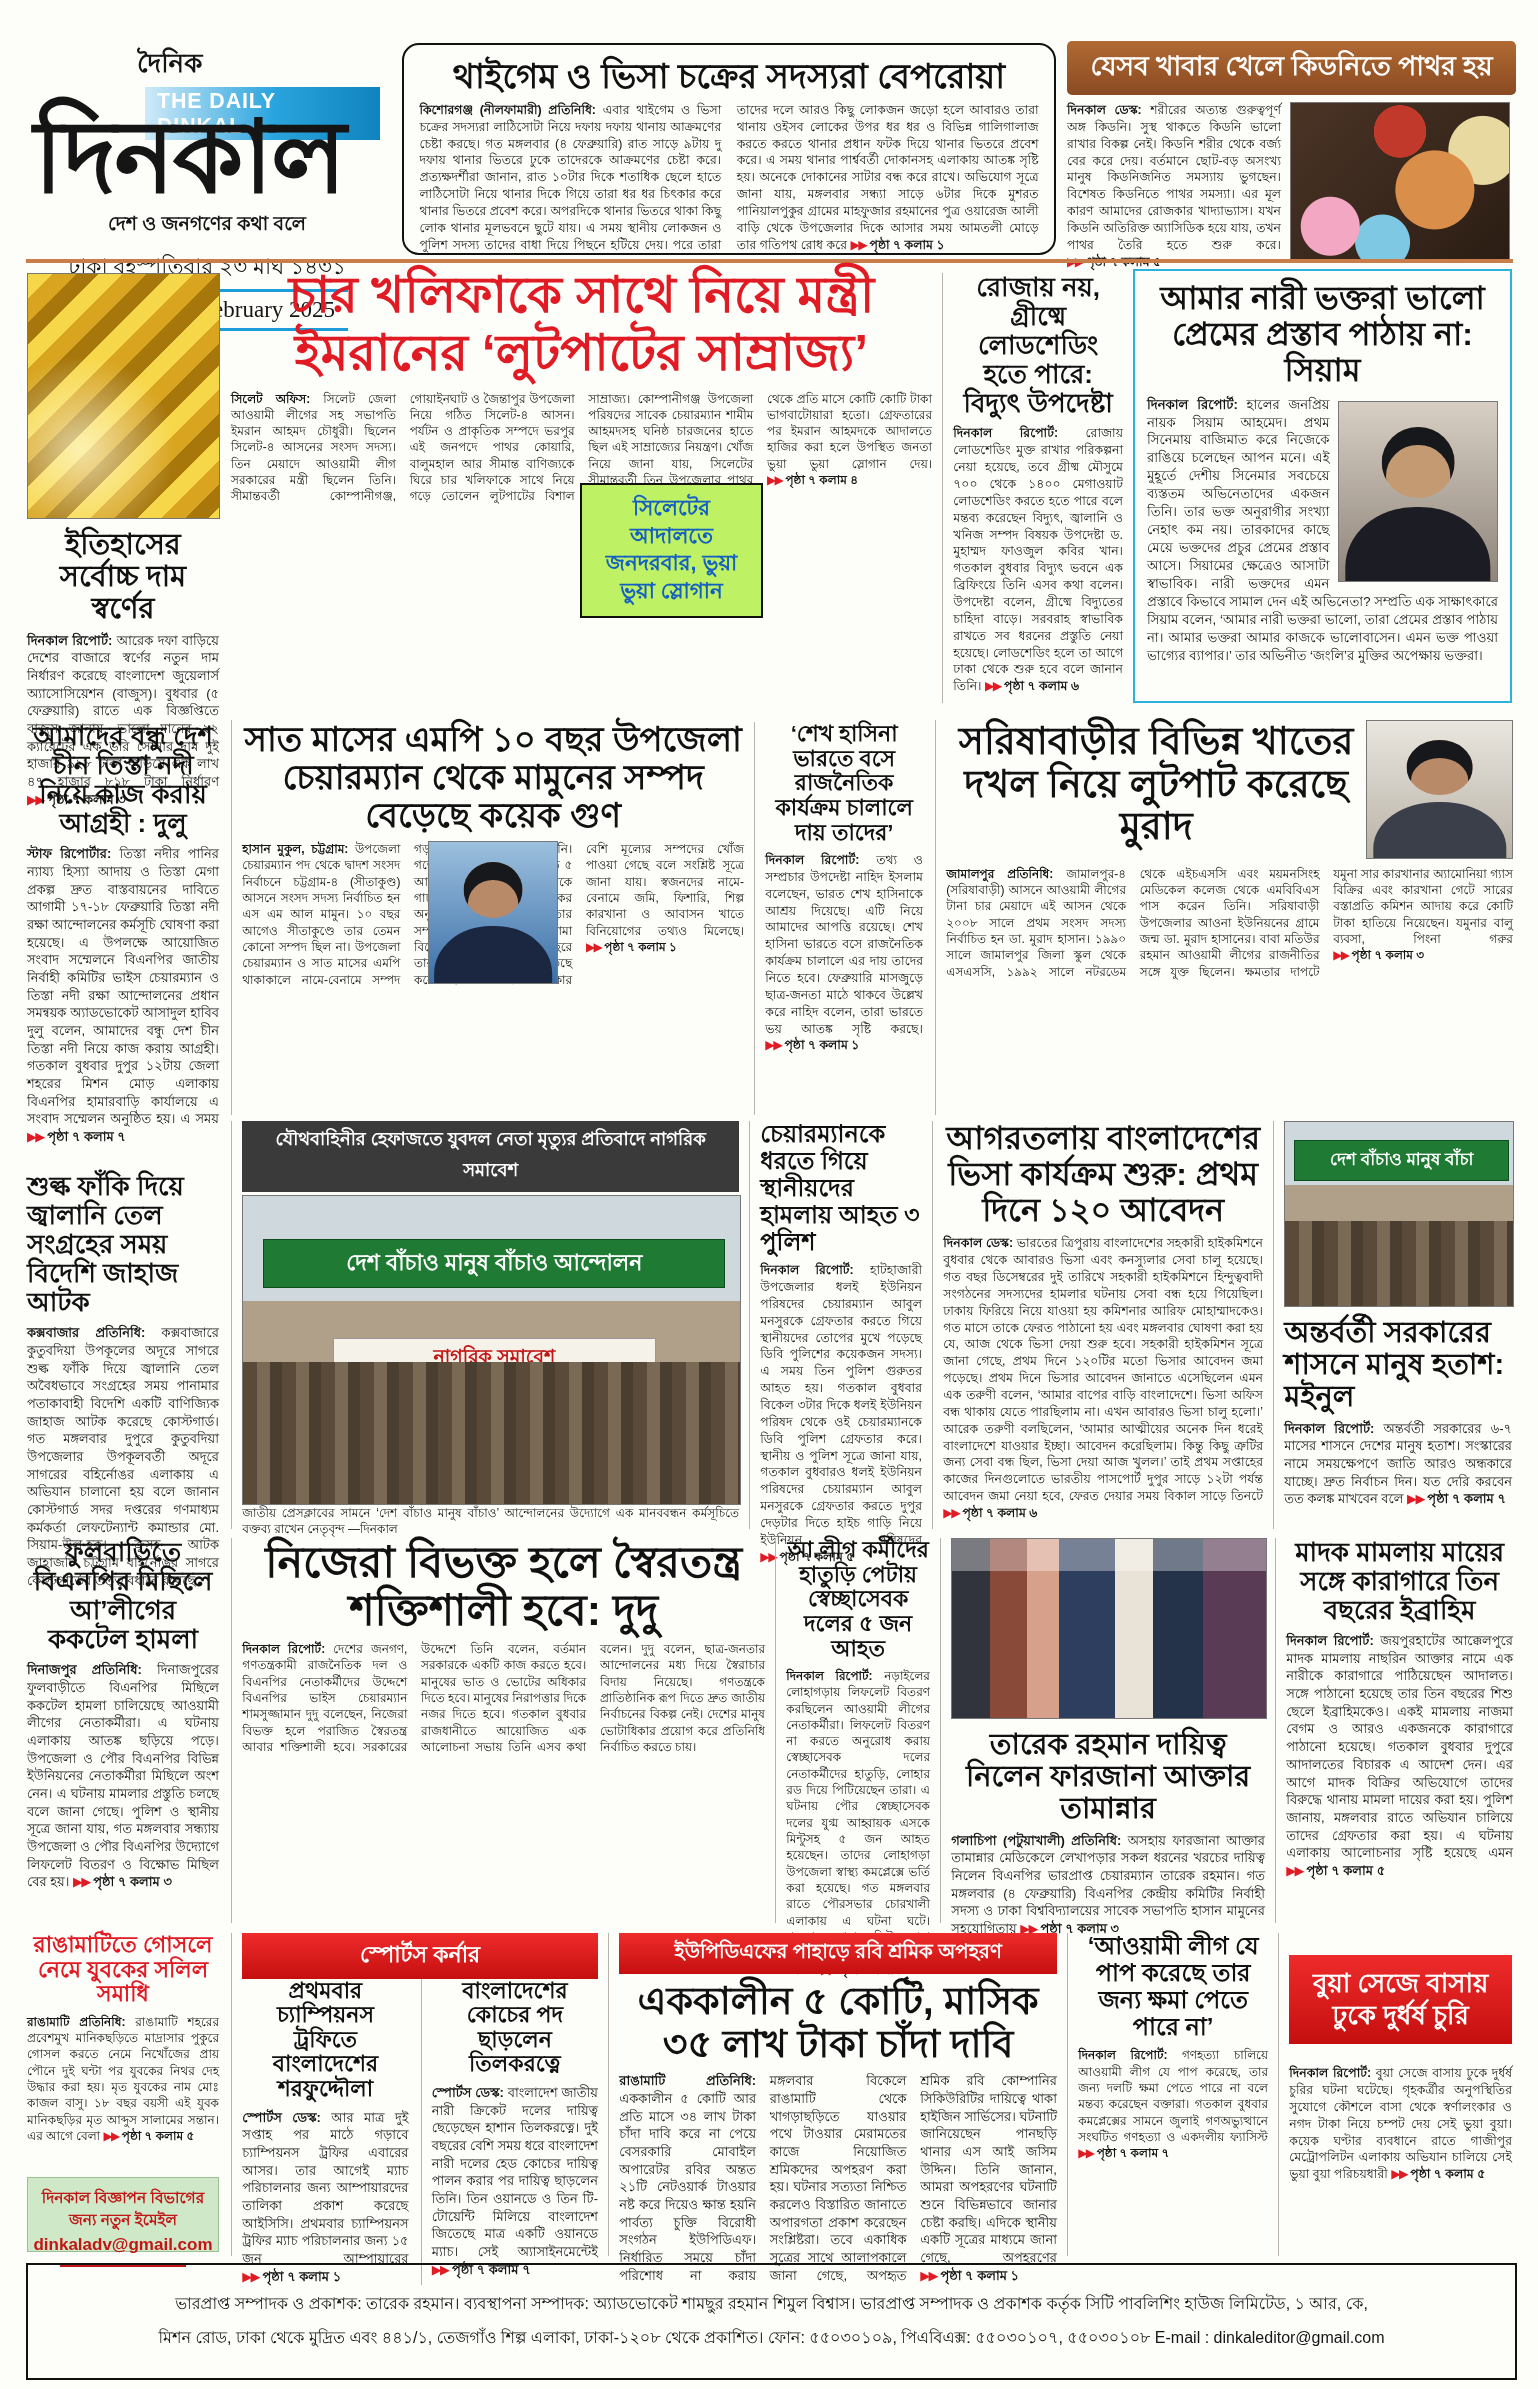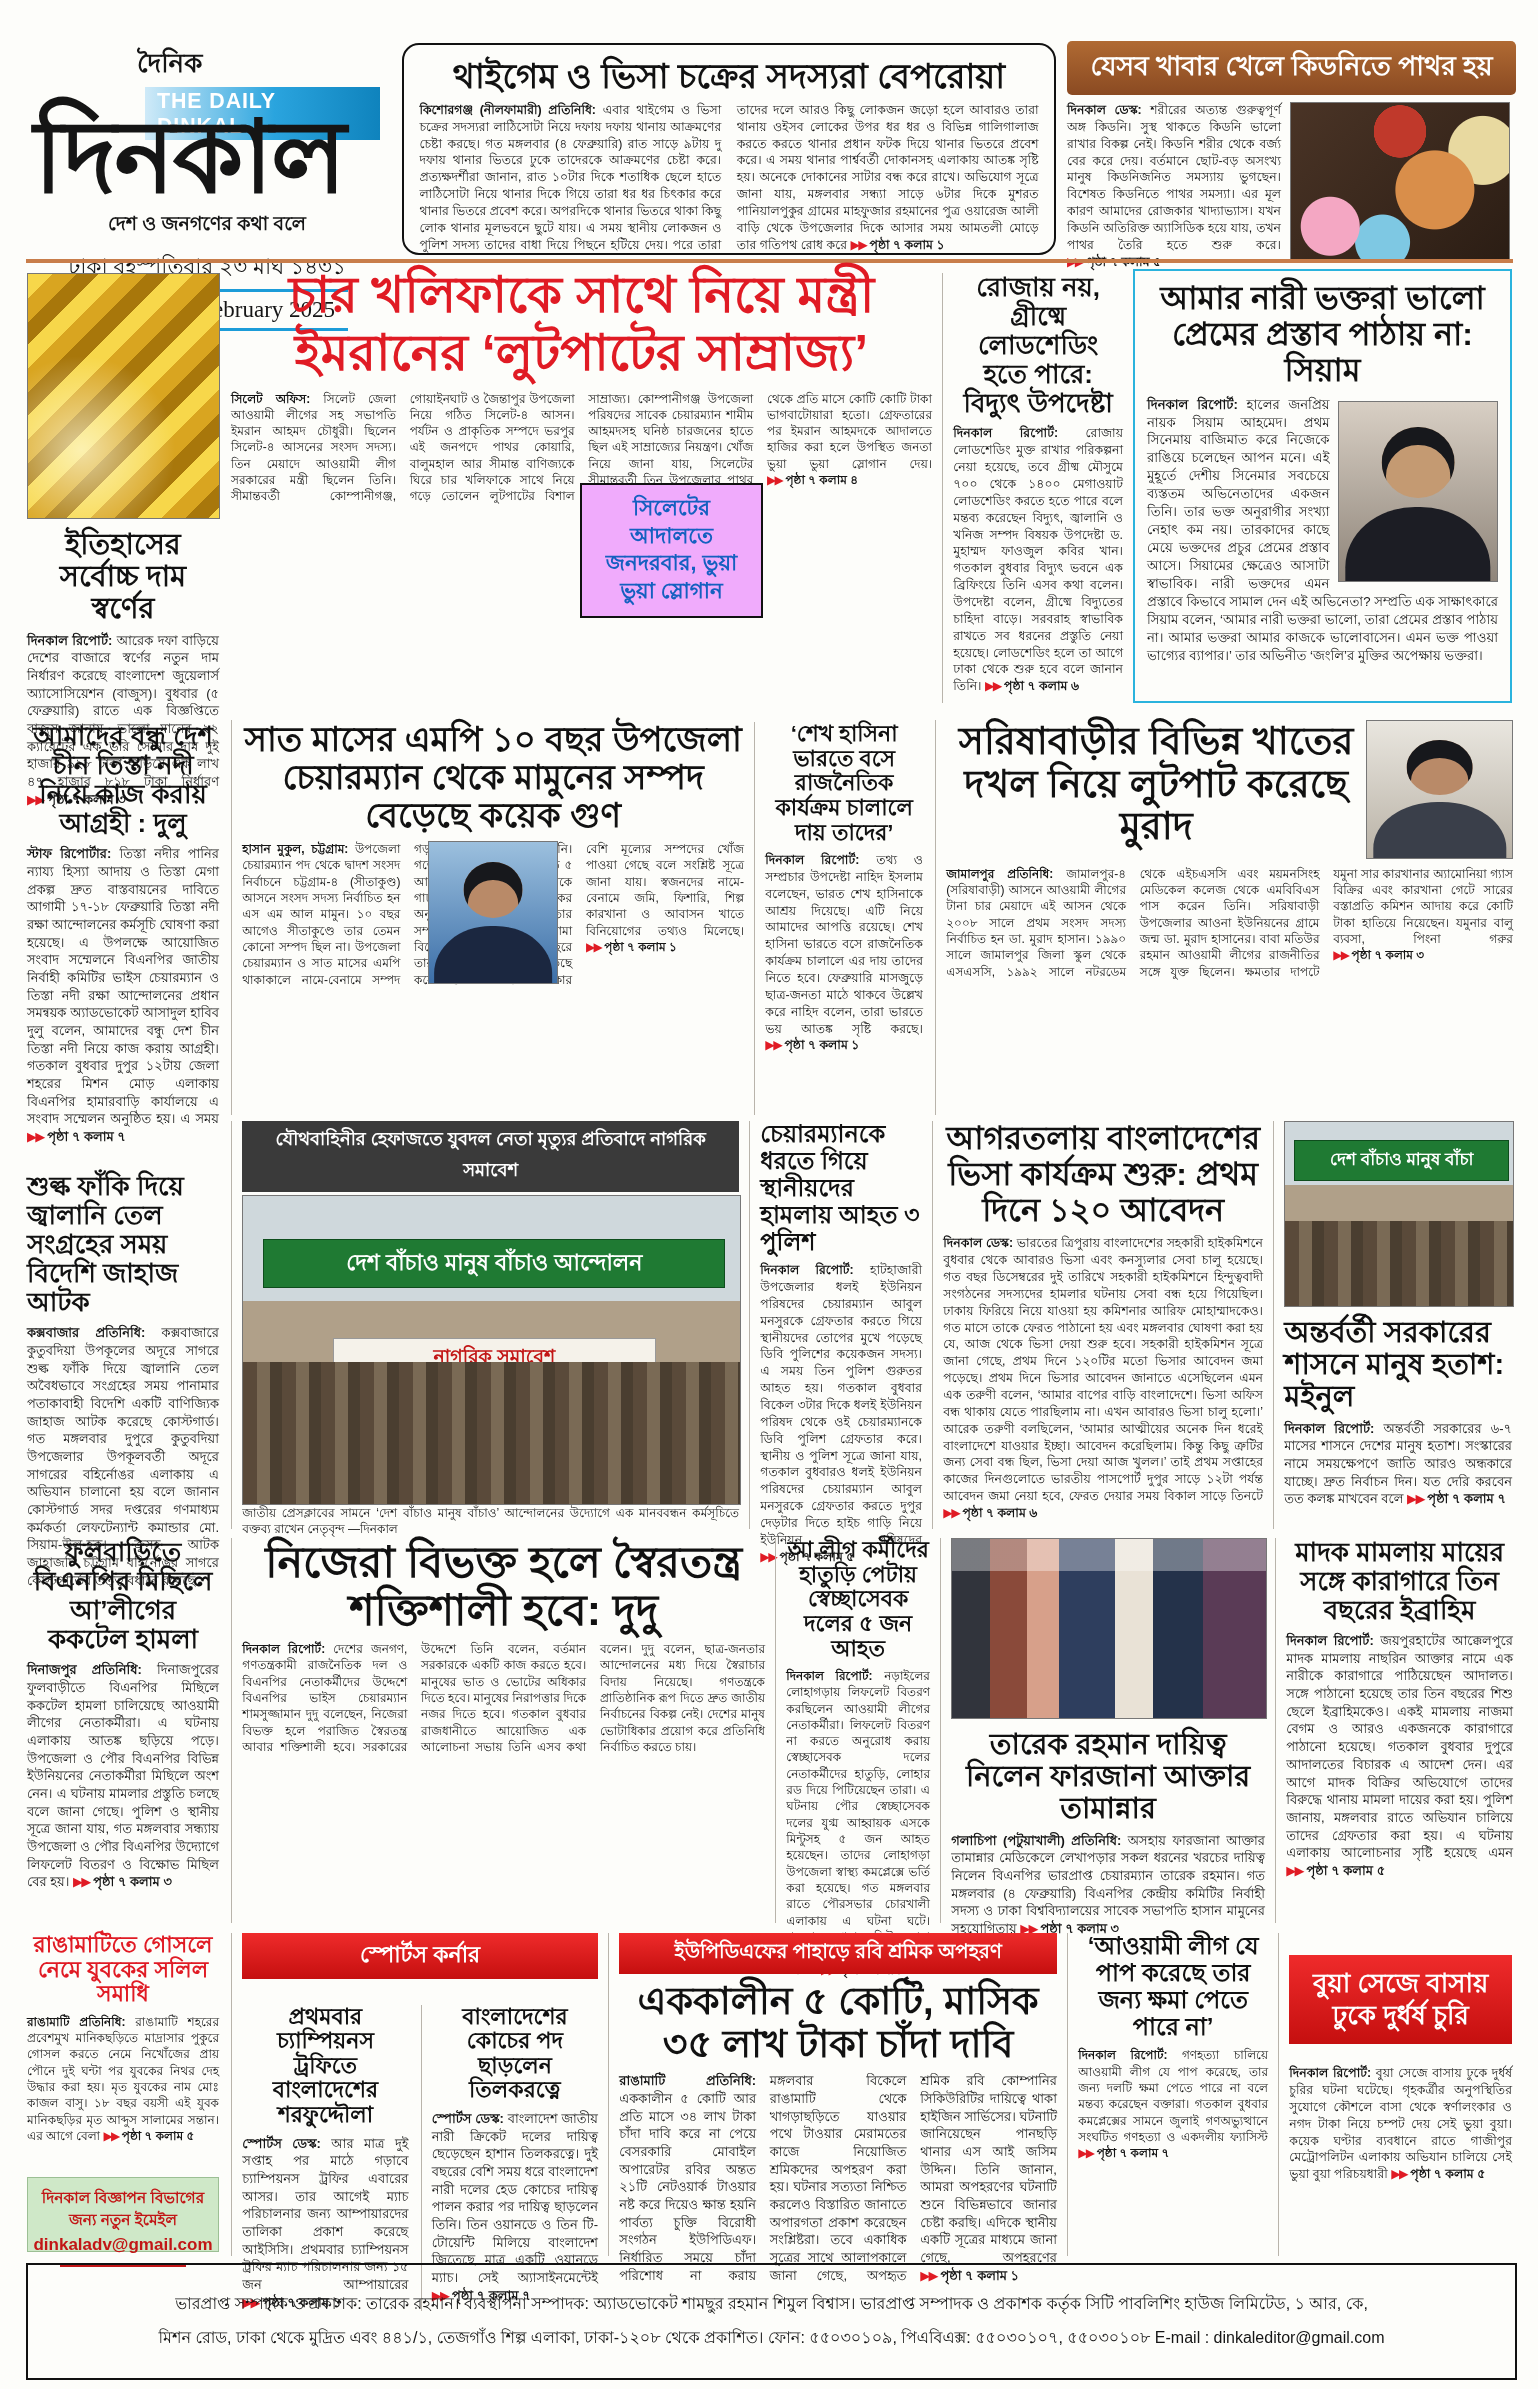--- a/index.html
+++ b/index.html
@@ -71,21 +71,21 @@
      font-weight:800;font-size:19px;text-align:center;padding:3.4px 1.7px;border:0.9px solid #999;}
   .rally-ph{background:linear-gradient(180deg,#cfd8dc 0 34%,#b0a089 34% 100%);}
   .group-ph{background:
      linear-gradient(180deg,rgba(255,255,255,.35) 0 18%,transparent 18%),
      linear-gradient(90deg,#31343c 0 12%,#8a4a3a 12% 24%,#d7a08a 24% 34%,#2e3e5e 34% 52%,
        #e9e2d6 52% 64%,#24324a 64% 80%,#5a3b56 80% 100%);}
   .photo-strip{background:#3a3a3a;color:#fff;font-weight:800;font-size:18px;text-align:center;
      padding:4.3px 3.4px;}
   .caption{font-size:12px;line-height:1.3;margin-top:1px;text-align:justify;}
 
-  .inset{position:absolute;left:349px;top:92px;width:162px;background:#f0abfc;border:2.1px solid #111;
+  .inset{position:absolute;left:349px;top:92px;width:162px;background:#bef264;border:2.1px solid #111;
      padding:10.3px 8.5px;z-index:2;text-align:center;font-weight:800;font-size:21.4px;line-height:1.3;}
 
   .redbar{background:linear-gradient(180deg,#ef2b2b,#c50f0f);color:#fff;text-align:center;
      font-weight:800;padding:4.3px 3.4px;}
   .adbox{background:#cfe8c8;border:0.9px solid #9cbf94;text-align:center;padding:8.5px 5.1px;}
   .adbox .l{color:#c21616;font-weight:800;font-size:15.4px;line-height:1.45;}
   .adbox .em{color:#c21616;font-weight:800;font-size:17px;margin-top:3.4px;}
   .adbox .bar{width:70%;height:4.3px;background:#c21616;margin:8.5px auto 0;}
 
   .footerbox{position:absolute;left:26px;top:2263px;width:1487px;height:113px;border:2.6px solid #111;
@@ -241,21 +241,21 @@
 
   <aside class="art adbox" style="left:27px;top:2177px;width:192px;height:75px;">
     <div class="l">দিনকাল বিজ্ঞাপন বিভাগের</div>
     <div class="l">জন্য নতুন ইমেইল</div>
     <div class="em">dinkaladv@gmail.com</div>
     <div class="bar"></div>
   </aside>
 
   <section class="art rule-l" style="left:231px;top:1933px;width:367px;height:323px;">
     <div class="redbar" style="font-size:22px;">স্পোর্টস কর্নার</div>
-    <div style="display:flex;gap:12px;margin-top:26px;">
+    <div style="display:flex;gap:12px;margin-top:0;">
       <div style="width:50%;">
         <h3 class="hl h26 center">প্রথমবার চ্যাম্পিয়নস ট্রফিতে বাংলাদেশের শরফুদ্দৌলা</h3>
         <p class="body small"><b class="byline">স্পোর্টস ডেস্ক:</b> <span>আর মাত্র দুই সপ্তাহ পর মাঠে গড়াবে চ্যাম্পিয়নস ট্রফির এবারের আসর। তার আগেই ম্যাচ পরিচালনার জন্য আম্পায়ারদের তালিকা প্রকাশ করেছে আইসিসি। প্রথমবার চ্যাম্পিয়নস ট্রফির ম্যাচ পরিচালনার জন্য ১৫ জন আম্পায়ারের</span> <span class="jump"><span class="mk">▶▶</span> <b>পৃষ্ঠা ৭ কলাম ১</b></span></p>
       </div>
       <div style="width:50%;" class="rule-l">
         <h3 class="hl h26 center">বাংলাদেশের কোচের পদ ছাড়লেন তিলকরত্নে</h3>
         <p class="body small"><b class="byline">স্পোর্টস ডেস্ক:</b> <span>বাংলাদেশ জাতীয় নারী ক্রিকেট দলের দায়িত্ব ছেড়েছেন হাশান তিলকরত্নে। দুই বছরের বেশি সময় ধরে বাংলাদেশ নারী দলের হেড কোচের দায়িত্ব পালন করার পর দায়িত্ব ছাড়লেন তিনি। তিন ওয়ানডে ও তিন টি-টোয়েন্টি মিলিয়ে বাংলাদেশ জিতেছে মাত্র একটি ওয়ানডে ম্যাচ। সেই অ্যাসাইনমেন্টেই</span> <span class="jump"><span class="mk">▶▶</span> <b>পৃষ্ঠা ৭ কলাম ৭</b></span></p>
       </div>
     </div>
   </section>

